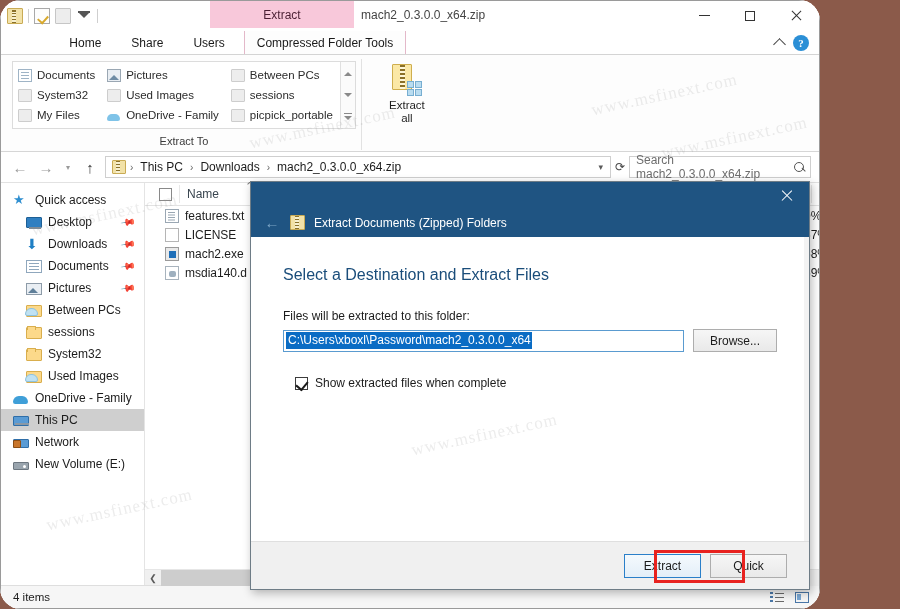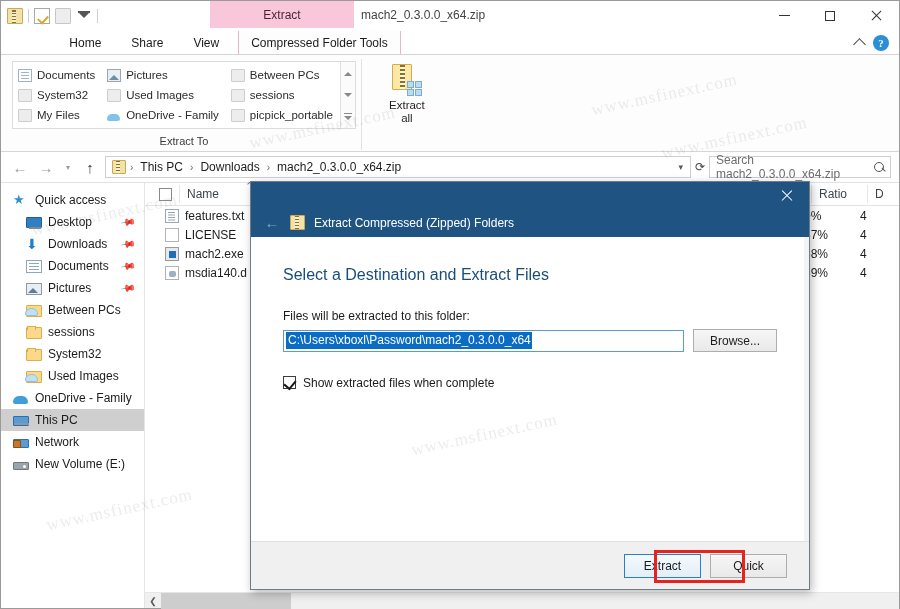--- a/index.html
+++ b/index.html
@@ -6,23 +6,24 @@
   html, body {
     width: 900px; height: 609px;
     font-family: "Liberation Sans", sans-serif;
     font-size: 12px;
     color: #000;
     overflow: hidden;
     background: #8b5a4a;
   }
   #root {
     position: relative;
-    width: 900px; height: 609px;
+    width: 820px; height: 609px;
     background: #ffffff;
     overflow: hidden;
+    border-radius: 21px;
   }
 
   
   .wm {
     position: absolute;
     color: rgba(150,150,150,0.18);
     font-size: 17px;
     font-family: "Liberation Serif", serif;
     letter-spacing: 1px;
     transform: rotate(-12deg);
@@ -606,22 +607,23 @@
   }
   .browse-btn {
     width: 84px; height: 23px;
     border: 1px solid #adadad;
     background: linear-gradient(to bottom,#f6f6f6,#e9e9e9);
     font-size: 12px; color: #1b1b1b;
     display: flex; align-items: center; justify-content: center;
     flex: none;
   }
   .dlg-checkrow {
-    display: flex; align-items: flex-start; gap: 7px;
+    display: flex; align-items: center; gap: 7px;
     margin-top: 24px;
+    margin-left: 12px;
   }
   .cbox {
     width: 13px; height: 13px;
     border: 1px solid #3c3c3c; background: #fff;
     position: relative; flex: none;
   }
   .cbox.checked::after {
     content:""; position:absolute;left:2px;top:1px;
     width:6px;height:9px;
     border-right:2px solid #1b1b1b;border-bottom:2px solid #1b1b1b;
@@ -692,21 +694,21 @@
         <div class="wbtn close">
           <span class="glyph-close"></span>
         </div>
       </div>
     </div>
 
     <div class="tabstrip">
       <div class="tab file">File</div>
       <div class="tab">Home</div>
       <div class="tab">Share</div>
-      <div class="tab">View</div>
+      <div class="tab">Users</div>
       <div class="tab ctxtab">Compressed Folder Tools</div>
       <div class="tabstrip-right">
         <span class="chev-up"></span>
         <span class="help-ico">?</span>
       </div>
     </div>
 
     <div class="ribbon">
       <div class="rgroup">
         <div class="rgroup-body">
@@ -941,31 +943,42 @@
 
         <div class="hscroll">
           <div class="hs-arrow">❮</div>
           <div class="hs-track">
             <div class="hs-thumb"></div>
           </div>
         </div>
       </div>
     </div>
 
+    <div class="statusbar">
+      <span>4 items</span>
+      <span class="status-right">
+        <span class="viewbtn">
+          <span class="vb-details"></span>
+        </span>
+        <span class="viewbtn">
+          <span class="vb-tiles"></span>
+        </span>
+      </span>
+    </div>
   </div>
 
   <div class="dlg">
     <div class="dlg-head">
       <div class="dlg-close">
         <span class="x"></span>
       </div>
       <div class="dlg-titlerow">
         <span class="dlg-back">←</span>
         <span class="dlg-zip"></span>
-        <span class="dlg-title">Extract Compressed (Zipped) Folders</span>
+        <span class="dlg-title">Extract Documents (Zipped) Folders</span>
       </div>
     </div>
 
     <div class="dlg-body">
       <div class="dlg-h1">Select a Destination and Extract Files</div>
       <div class="dlg-label">Files will be extracted to this folder:</div>
       <div class="dlg-pathrow">
         <div class="dlg-input">
           <span class="seltext">C:\Users\xboxl\Password\mach2_0.3.0.0_x64</span>
         </div>

